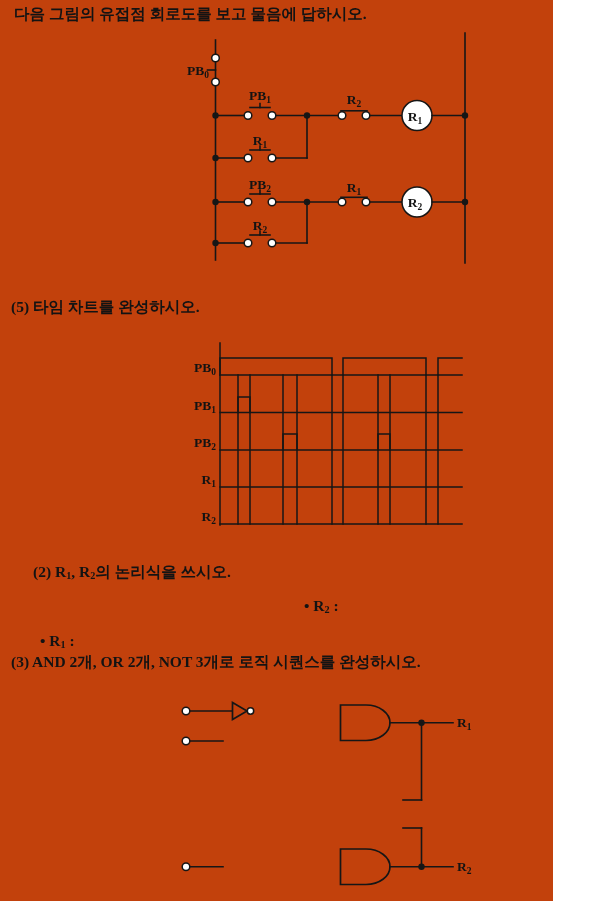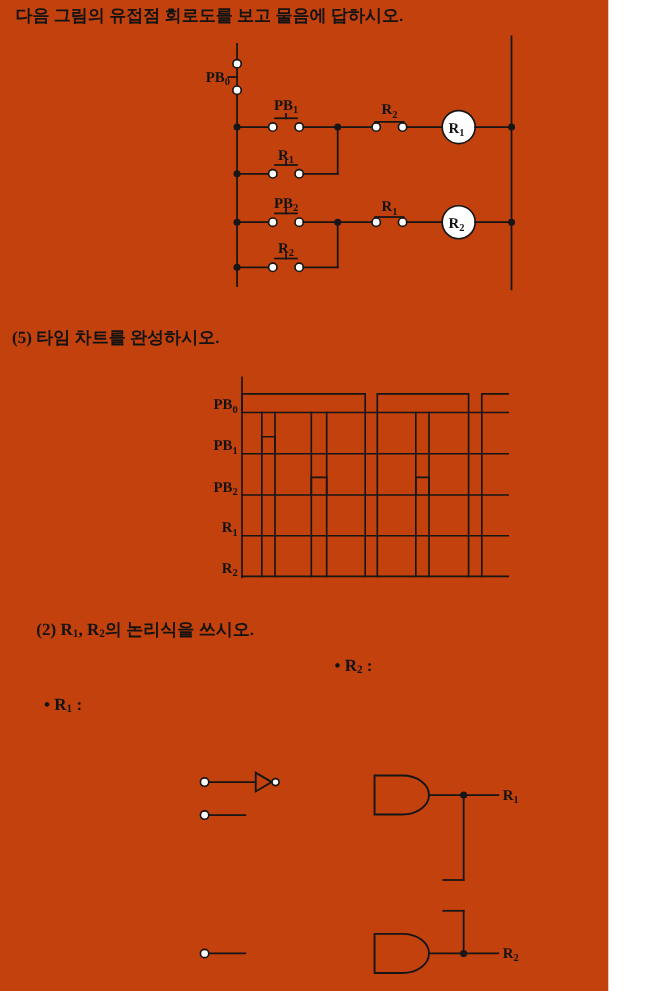--- a/index.html
+++ b/index.html
@@ -24,20 +24,21 @@
 <div class="page">
 
   <div class="t-line" style="left:14px;top:4px;">다음 그림의 유접점 회로도를 보고 물음에 답하시오.</div>
   <div class="t-line" style="left:11px;top:297px;">(5) 타임 차트를 완성하시오.</div>
 
   <div class="t-line" style="left:14px;top:562px;margin-left:19px;"><span>(2) R</span><sub>1</sub><span>, R</span><sub>2</sub><span>의 논리식을 쓰시오.</span></div>
 
   <div class="t-line" style="left:40px;top:632px;"><span>• R</span><sub>1</sub><span> :</span></div>
   <div class="t-line" style="left:304px;top:597px;"><span>• R</span><sub>2</sub><span> :</span></div>
 
+  <div class="t-line" style="left:11px;top:652px;">(3) AND 2개, OR 2개, NOT 3개로 로직 시퀀스를 완성하시오.</div>
 
   <svg id="fig-svg" width="604" height="901" viewBox="0 0 604 901">
 
     <g>
 
       <line class="ln" x1="215.5" y1="40" x2="215.5" y2="54"></line>
       <line class="ln" x1="215.5" y1="86" x2="215.5" y2="260"></line>
       <line class="ln" x1="465" y1="33" x2="465" y2="263"></line>
 
       <g>

